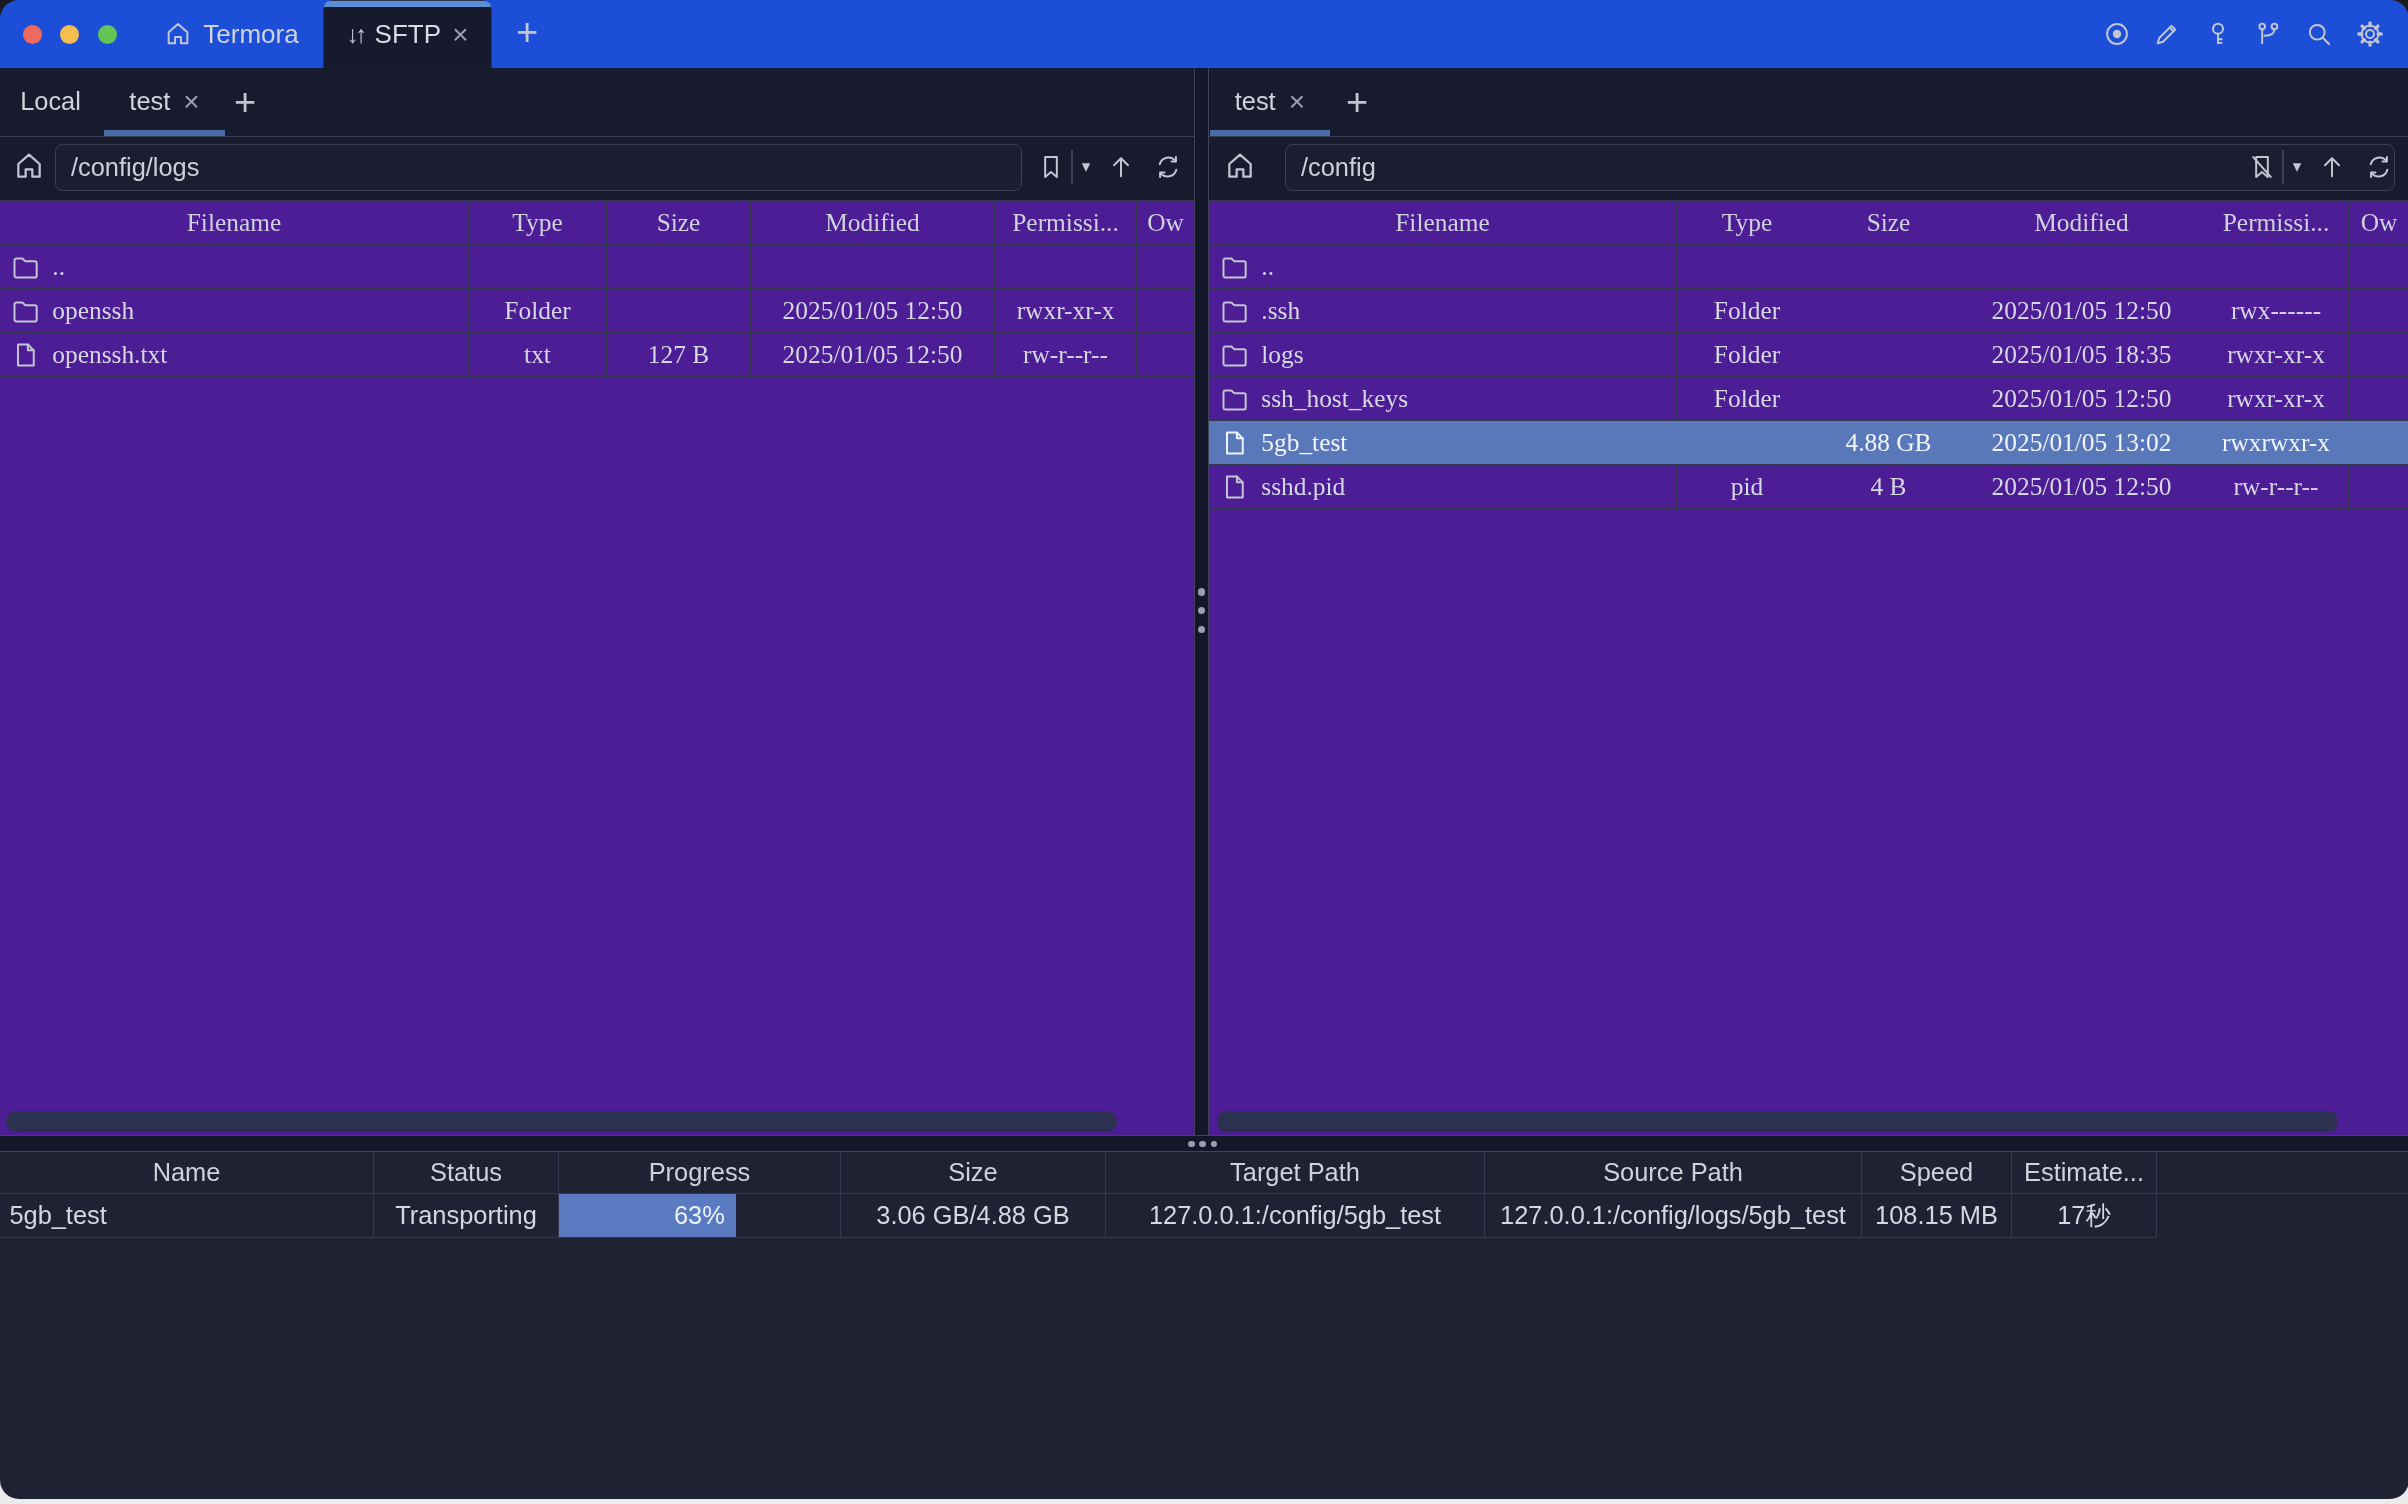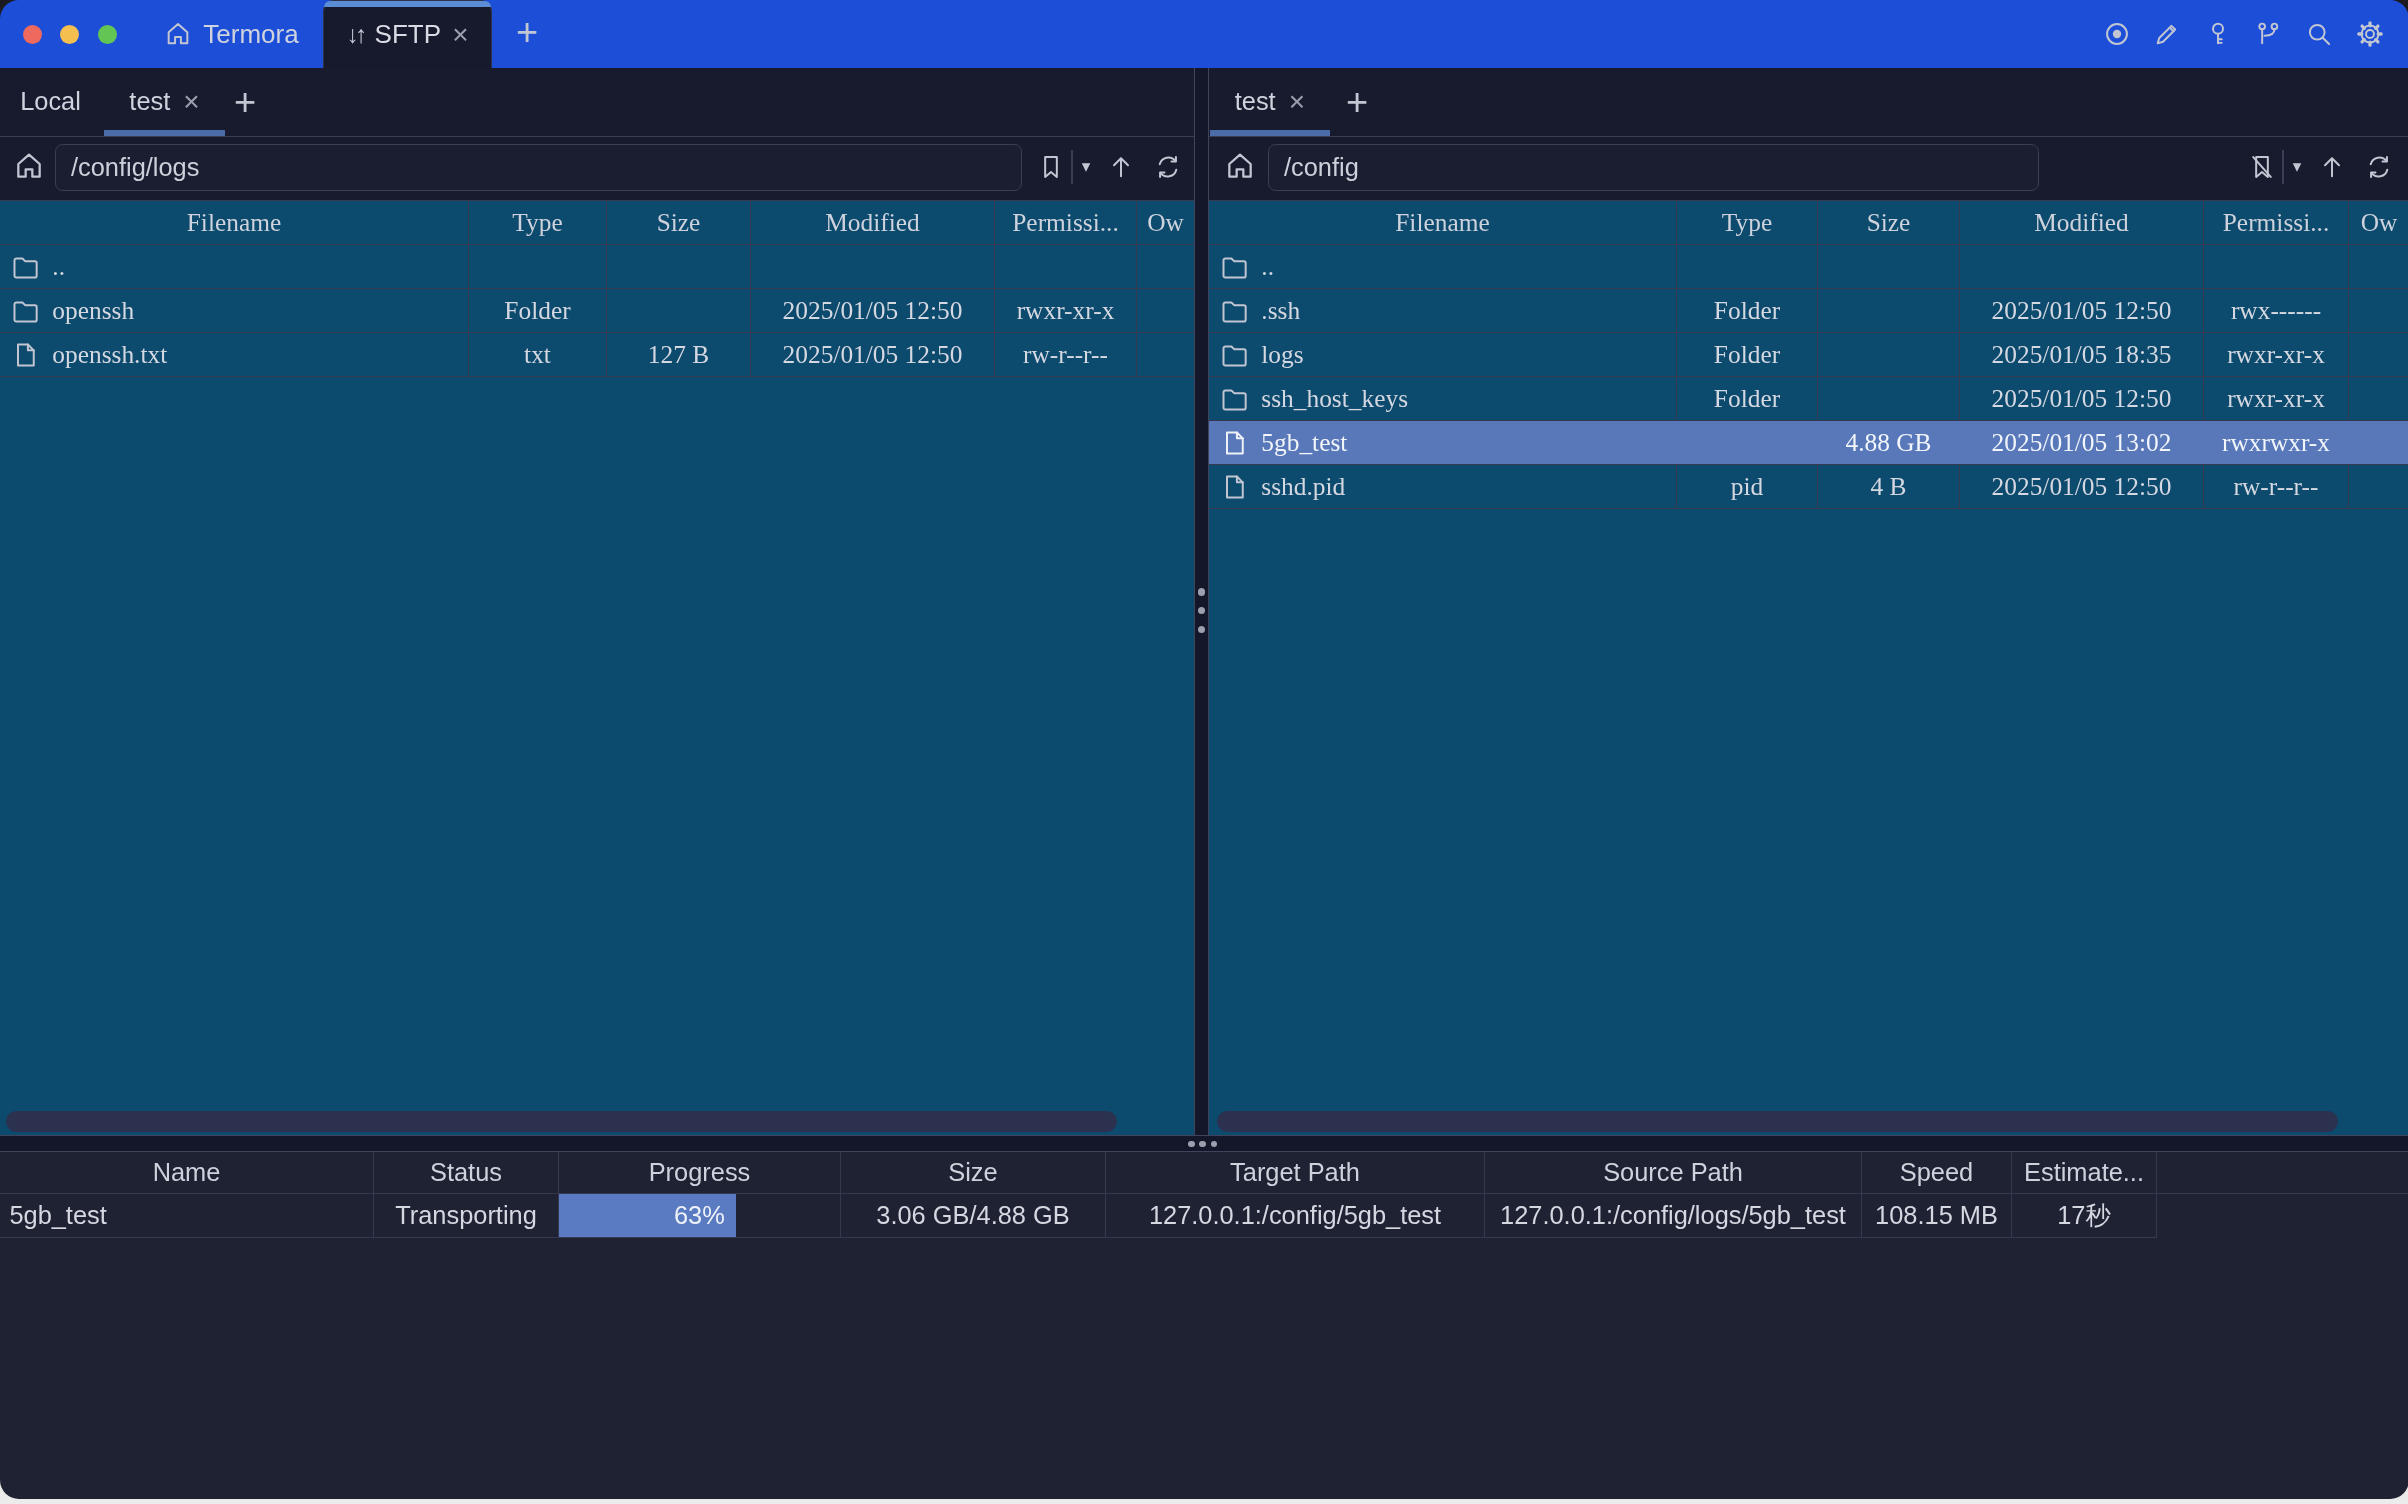--- a/index.html
+++ b/index.html
@@ -30,21 +30,21 @@
   }
   .tab-accent{position:absolute;left:0;top:0;right:0;height:5.6px;background:#5b8dd6;border-radius:11.3px 11.3px 0 0;}
   .transfer-glyph{font-size:24.5px;color:#c2c6d2;letter-spacing:-3.8px;}
   .closex{color:#9aa0ad;font-size:28px;line-height:28px;}
   .plus{color:#c2c6d2;font-size:38px;font-weight:300;line-height:38px;}
   .titlebar .plus{position:absolute;left:516px;top:13px;}
   .tb-icons{position:absolute;right:24.5px;top:0;height:68px;display:flex;align-items:center;gap:22.6px;}
   .tb-icons .icbtn{width:28px;height:28px;display:flex;align-items:center;justify-content:center;}
   svg.ic{stroke:#c2c6d2;fill:none;stroke-width:1.7;stroke-linecap:round;stroke-linejoin:round;}
   
-  .pane{position:absolute;top:68px;height:1067px;background:#0c4a6e;}
+  .pane{position:absolute;top:68px;height:1067px;background:#4c1d95;}
   .pane-left{left:0;width:1194px;}
   .pane-right{left:1209px;width:1200px;}
   .vsplit{position:absolute;left:1194px;top:68px;width:15px;height:1067px;background:#14172a;
           border-left:1.9px solid #3f435b;border-right:1.9px solid #3f435b;box-sizing:border-box;}
   .vdots{position:absolute;left:2.8px;top:520px;width:7.5px;}
   .vdots i{display:block;width:7.5px;height:7.5px;border-radius:50%;background:#9aa0ad;margin:0 0 11.3px 0;}
   .tabbar{position:absolute;left:0;top:0;right:0;height:69px;background:#181b2d;border-bottom:1.9px solid #3a3e54;box-sizing:border-box;}
   .ftab{position:absolute;top:0;height:67px;display:flex;align-items:center;gap:13px;color:#cfd3dd;font-size:25.4px;}
   .underline{position:absolute;height:5.6px;background:#4a6ca8;bottom:0;}
   .pathbar{position:absolute;left:0;top:69px;right:0;height:63px;background:#181b2d;}
@@ -284,21 +284,21 @@
       <span class="underline" style="left:0.9px;width:120px;"></span>
       <span class="plus" style="position:absolute;left:137px;top:15px;">+</span>
     </div>
 
     <div class="pathbar">
       <span class="homebtn" style="left:15px;">
         <svg class="ic" width="32" height="32" viewBox="0 0 24 24">
             <path d="M4 10.5 12 3.5 20 10.5 V20 H14.5 V14.5 H9.5 V20 H4 Z"></path>
           </svg>
       </span>
-      <div class="pathinput" style="left:59px;width:771px;">
+      <div class="pathinput" style="left:76px;width:1110px;">
         <span>/config</span>
       </div>
       <span class="pbtn" style="left:1034px;">
         <svg class="ic" width="28" height="28" viewBox="0 0 24 24">
             <path d="M7 3.5h10V20.5l-5-4.2-5 4.2z"></path>
             <path d="M4.5 3.5 19.5 20.5"></path>
           </svg>
       </span>
       <span class="minisep" style="left:1073px;"></span>
       <span class="pbtn" style="left:1075px;width:26px;">

